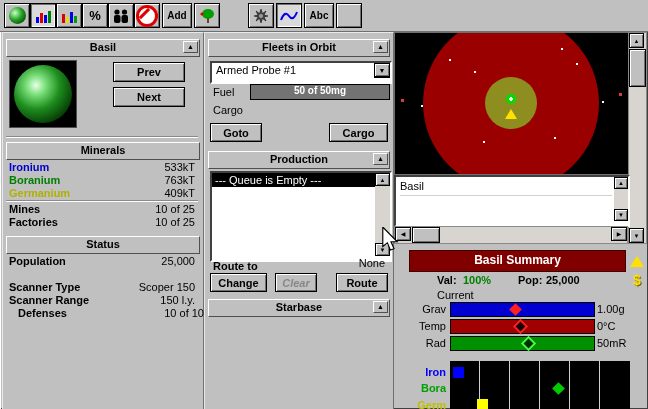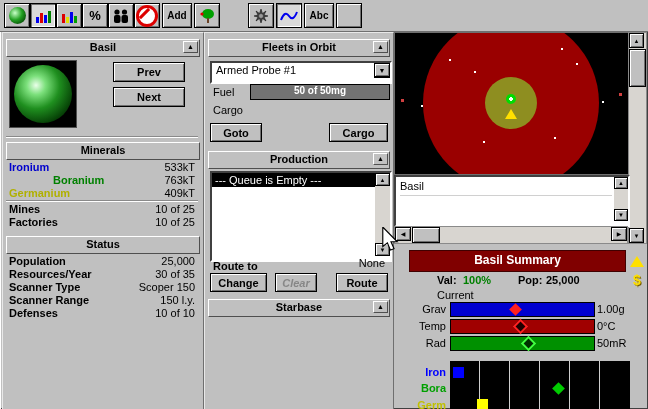--- a/index.html
+++ b/index.html
@@ -127,21 +127,21 @@
     <div class="divline" style="left:3px;top:103px;width:192px;"></div>
 
     <div class="hdr" style="left:3px;top:109px;width:192px;">
       <span>Minerals</span>
     </div>
     <div class="row" style="top:128px;">
       <span class="lab" style="color:#0000cc;">Ironium</span>
       <span class="val">533kT</span>
     </div>
     <div class="row" style="top:141px;">
-      <span class="lab" style="color:#008000;margin-left:44px;">Boranium</span>
+      <span class="lab" style="color:#008000;">Boranium</span>
       <span class="val">763kT</span>
     </div>
     <div class="row" style="top:154px;">
       <span class="lab" style="color:#b0b000;">Germanium</span>
       <span class="val">409kT</span>
     </div>
     <div class="divline" style="left:3px;top:167px;width:192px;"></div>
     <div class="row" style="top:170px;">
       <span class="lab">Mines</span>
       <span class="val">10 of 25</span>
@@ -151,33 +151,29 @@
       <span class="val">10 of 25</span>
     </div>
 
     <div class="hdr" style="left:3px;top:203px;width:192px;">
       <span>Status</span>
     </div>
     <div class="row" style="top:222px;">
       <span class="lab">Population</span>
       <span class="val">25,000</span>
     </div>
-    <div class="row" style="top:235px;">
-      <span class="lab">Resources/Year</span>
-      <span class="val">30 of 35</span>
-    </div>
     <div class="row" style="top:248px;">
       <span class="lab">Scanner Type</span>
       <span class="val">Scoper 150</span>
     </div>
     <div class="row" style="top:261px;">
       <span class="lab">Scanner Range</span>
       <span class="val">150 l.y.</span>
     </div>
-    <div class="row" style="top:274px;">
+    <div class="row" style="top:274px;margin-left:9px;">
       <span class="lab">Defenses</span>
       <span class="val">10 of 10</span>
     </div>
   </div>
 
   <div class="panel" style="left:204px;top:32px;width:188px;height:377px;">
     <div class="hdr" style="left:3px;top:6px;width:180px;">
       <span>Fleets in Orbit</span>
       <button class="hdrbtn">▲</button>
     </div>

